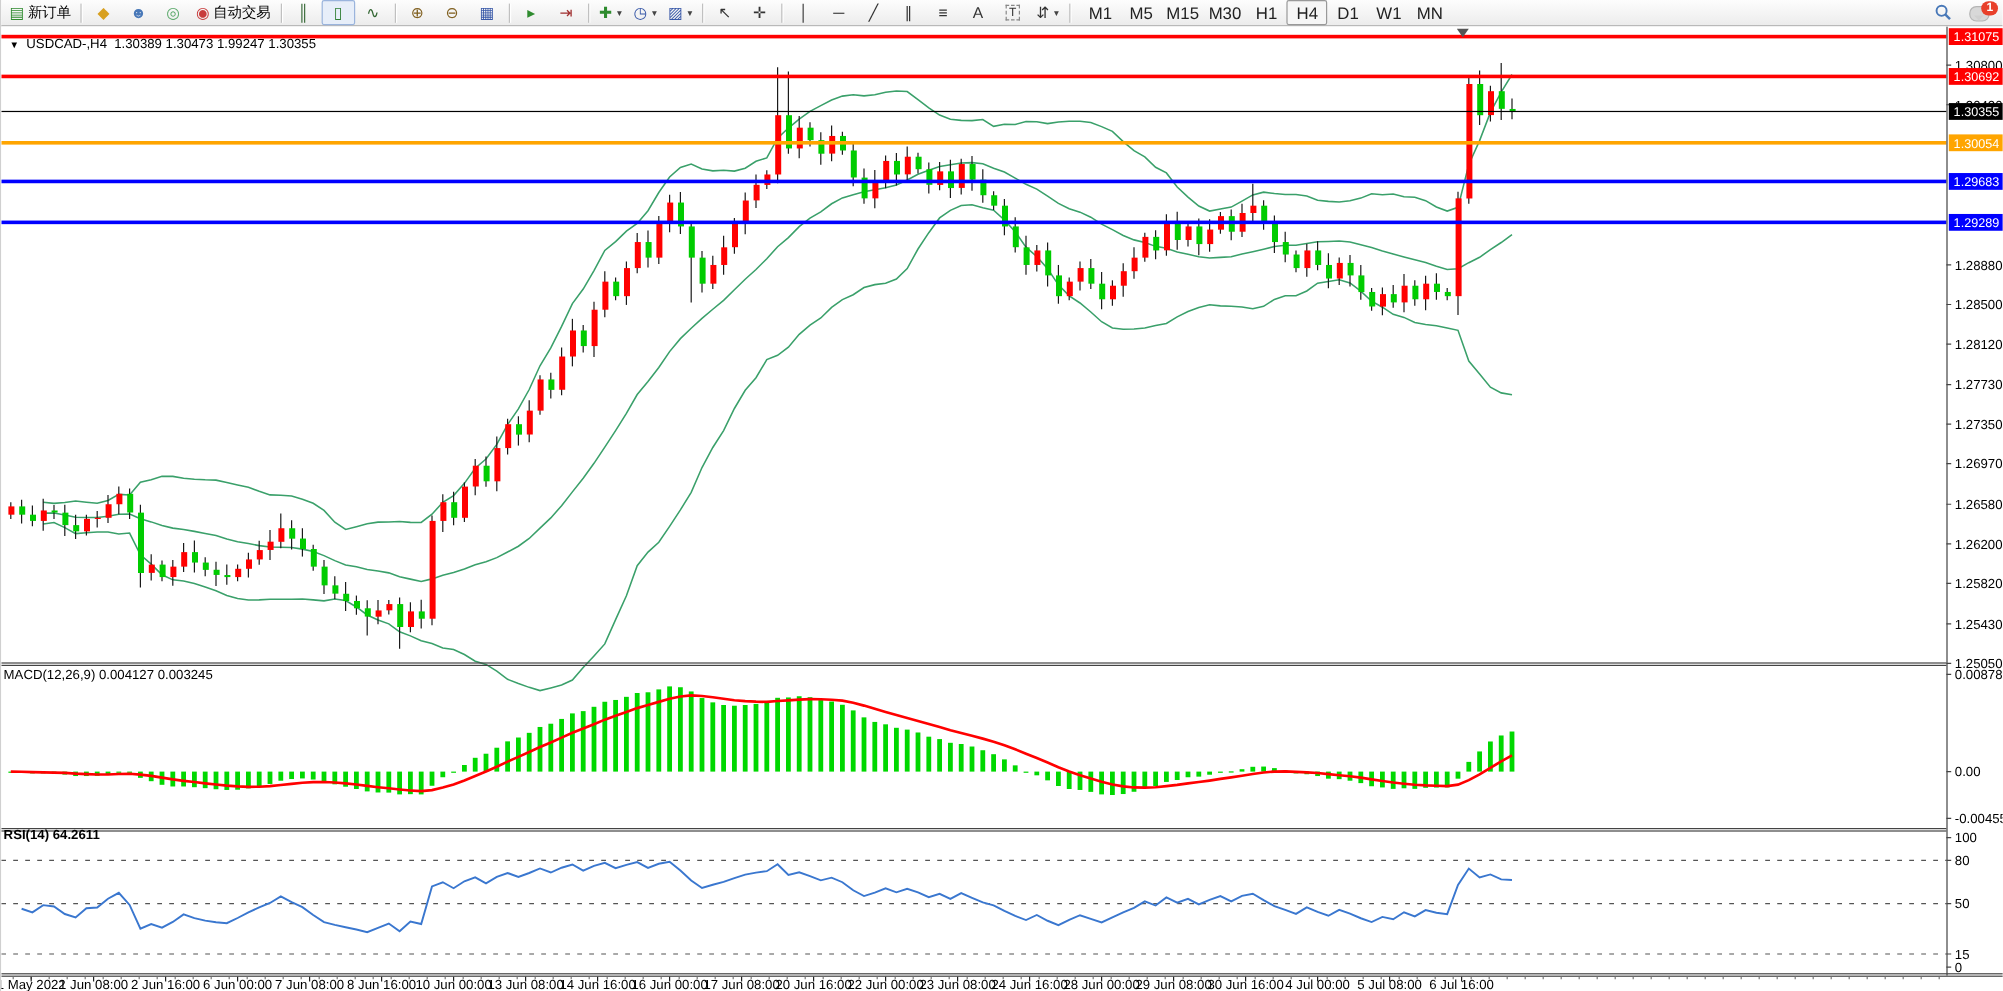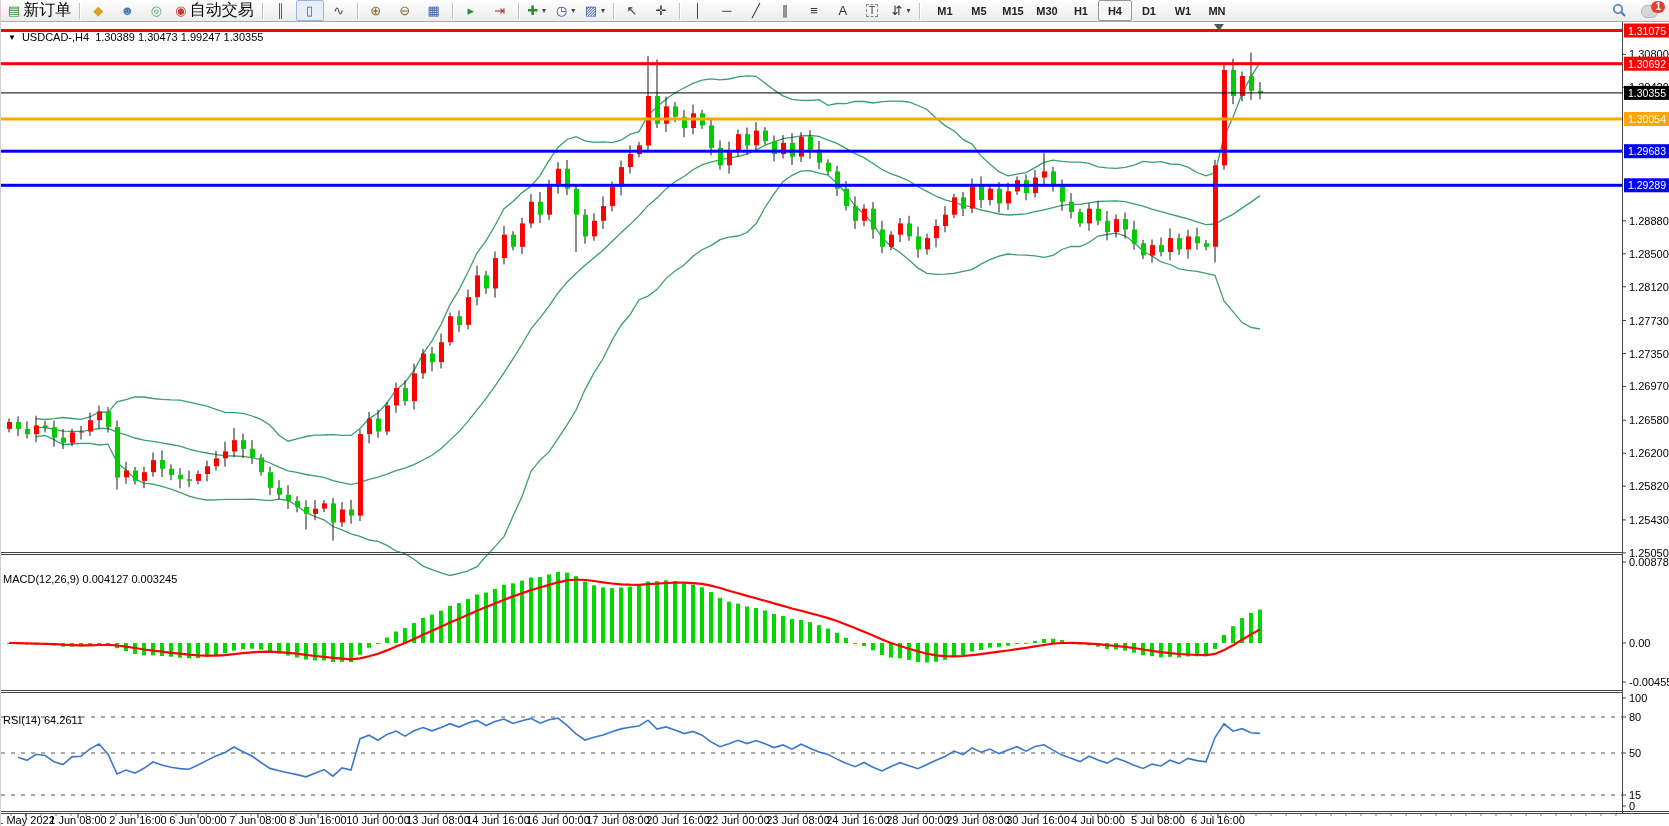--- a/index.html
+++ b/index.html
@@ -7,42 +7,42 @@
        font-family:"Liberation Sans",sans-serif;font-size:11px;color:#000;
        border-left:1px solid #d0d0d0;box-sizing:border-box;background:#fff;}
   
   .toolbar{position:absolute;left:0;top:0;width:100%;height:22px;
     background:linear-gradient(#fdfdfd,#ececec);border-bottom:1px solid #a8a8a8;
     display:flex;align-items:center;padding-left:3px;box-sizing:border-box;gap:1px;}
   .tb-btn{height:19px;min-width:20px;display:inline-flex;align-items:center;justify-content:center;
     padding:0 3px;border:1px solid transparent;border-radius:2px;cursor:default;gap:3px;white-space:nowrap;}
   .tb-btn.active{background:#e7eef9;border-color:#9ab4dd;}
   .tb-btn .glyph{font-size:13px;line-height:13px;}
-  .tb-btn .lbl{font-size:16px;}
+  .tb-btn .lbl{font-size:12px;}
   .tb-btn.dd::after{content:"▾";font-size:8px;color:#444;margin-left:1px;}
   .tb-btn .boxed{border:1px dashed #888;padding:0 2px;font-size:10px;line-height:11px;}
   .tb-sep{width:1px;height:16px;background:#c0c0c0;margin:0 3px;box-shadow:1px 0 0 #fff;}
   .tb-tf{display:flex;margin-left:4px;}
-  .tb-tf .tb-btn{min-width:26px;font-size:11px;color:#222;font-weight:bold;}
+  .tb-tf .tb-btn{min-width:26px;font-size:14px;color:#222;}
   .tb-tf .tb-btn.active{background:#f6f6f6;border-color:#999;}
   .tb-right{margin-left:auto;display:flex;align-items:center;margin-right:6px;gap:8px;}
   .chat-wrap{position:relative;width:22px;height:18px;}
   .chat-bubble{position:absolute;left:0;top:3px;width:15px;height:11px;border-radius:6px;background:#d8d8d8;border:1px solid #b5b5b5;}
   .chat-bubble::after{content:"";position:absolute;left:3px;bottom:-4px;border:4px solid transparent;border-top-color:#d0d0d0;}
   .chat-badge{position:absolute;right:-2px;top:-1px;background:#e8402a;color:#fff;font-size:10px;font-weight:bold;
     border-radius:8px;padding:0 4px;line-height:12px;}
   
   .chart-area{position:absolute;left:0;top:22px;width:1669px;height:804px;background:#fff;}
   #cs{position:absolute;left:0;top:0;}
   svg{font-family:"Liberation Sans",sans-serif;}
   .chart-title{position:absolute;left:7px;top:9px;display:flex;gap:6px;align-items:center;}
   .chart-title .tri{font-size:8px;color:#000;}
   .panel-label{position:absolute;left:2px;}
-  .panel-label.macd{top:551px;}
-  .panel-label.rsi{top:692px;}
+  .panel-label.macd{top:535px;}
+  .panel-label.rsi{top:668px;font-weight:bold;}
 </style>
 </head>
 <body>
 
 <div class="app">
   <div class="toolbar">
     <div id="tb-tools" style="display:flex;align-items:center;gap:1px;">
         <span class="tb-btn">
           <span class="glyph" style="color: rgb(46, 139, 46);">▤</span>
           <span class="lbl">新订单</span>

